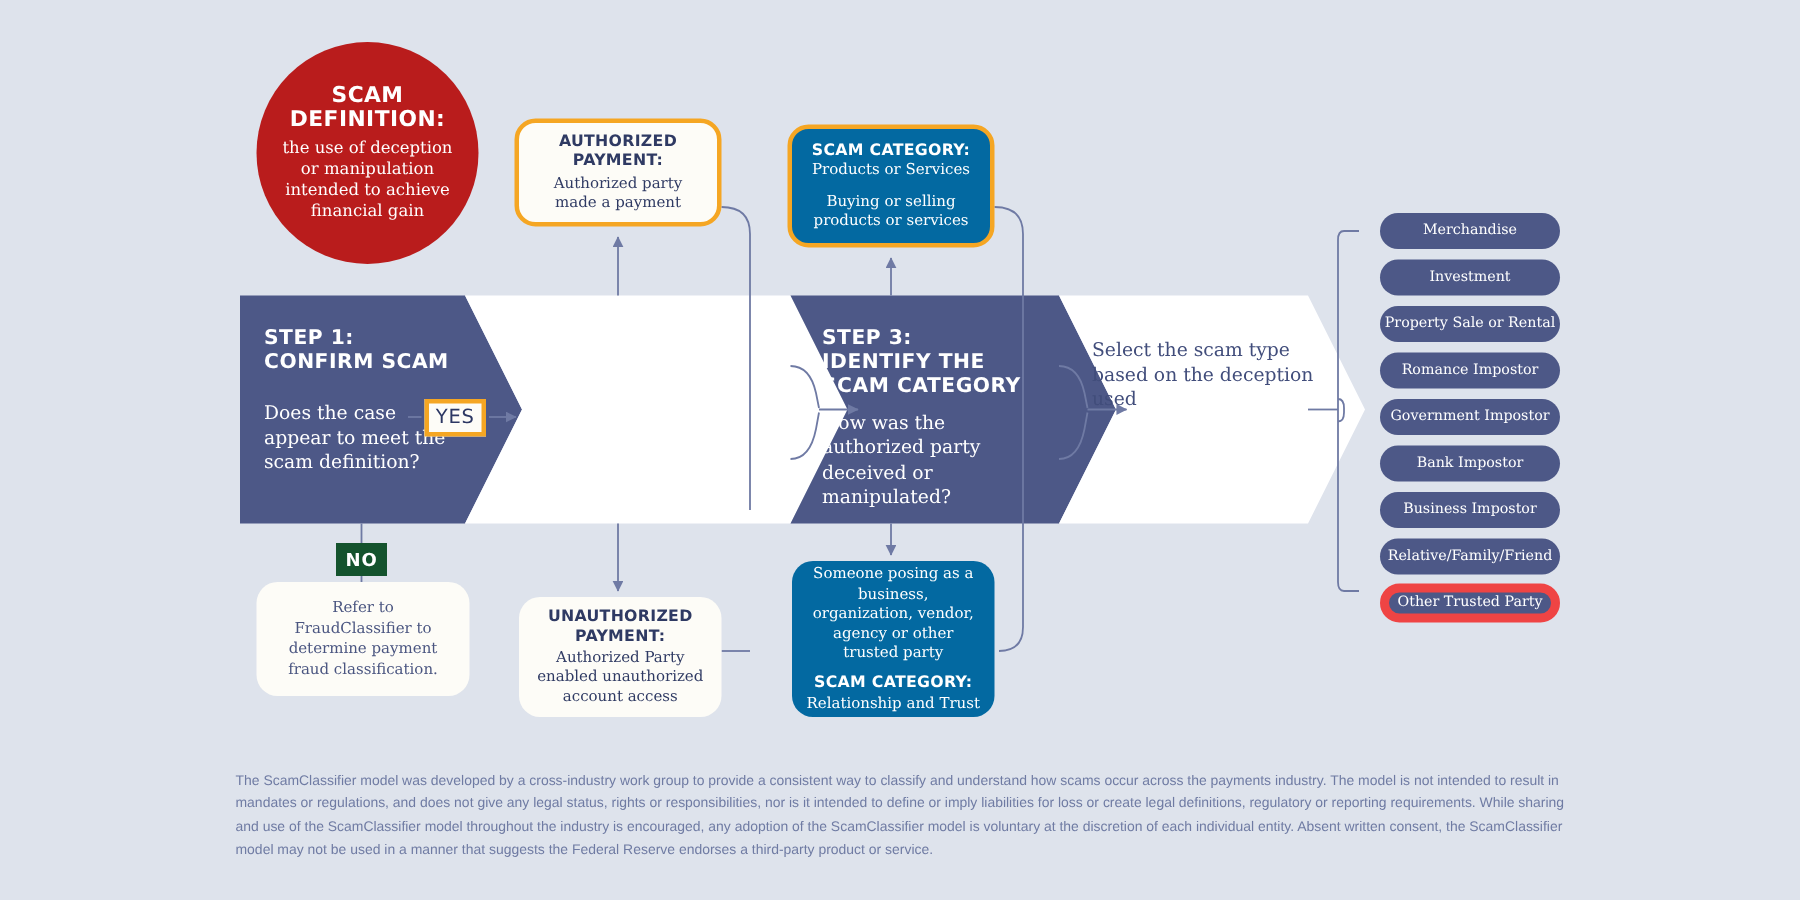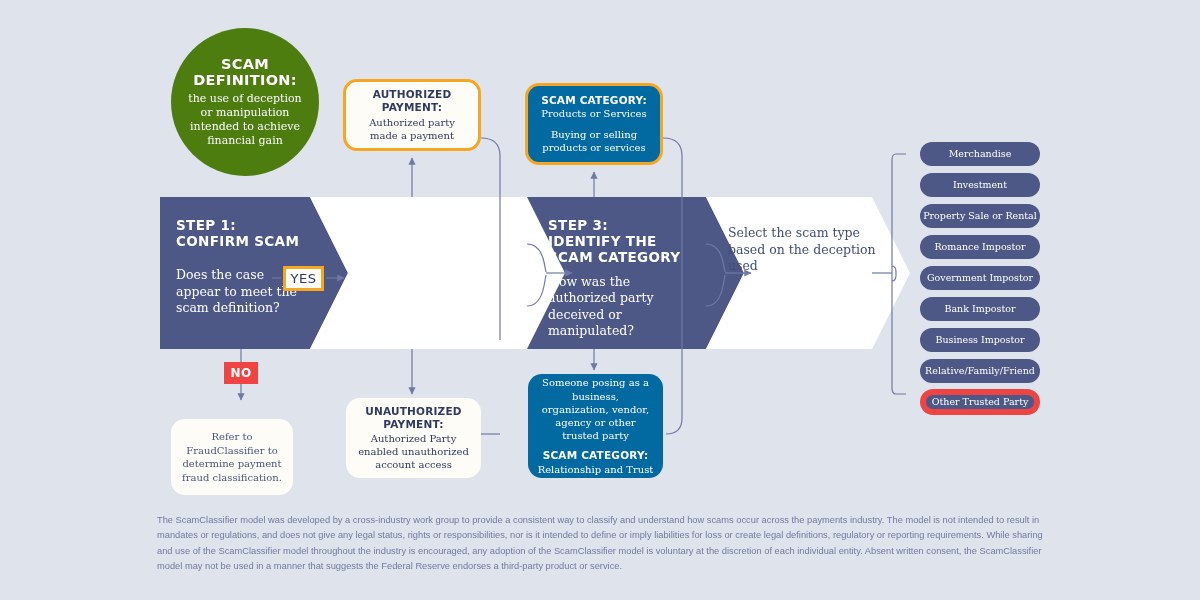--- a/index.html
+++ b/index.html
@@ -10,21 +10,21 @@
     font-family:"Liberation Sans", sans-serif;
     position:relative;
   }
   #stage{position:absolute;left:0;top:0;width:1200px;height:600px;}
 
   .abs{position:absolute;box-sizing:border-box;}
 
   
   #scam-def{
     left:171px;top:28px;width:148px;height:148px;border-radius:50%;
-    background:#4d7c0f;color:#ffffff;
+    background:#b91c1c;color:#ffffff;
     display:flex;flex-direction:column;align-items:center;justify-content:center;
     text-align:center;padding:6px 14px;
   }
   #scam-def .title{
     font-family:"DejaVu Sans", sans-serif;
     font-weight:bold;font-size:14.5px;line-height:1.12;letter-spacing:.3px;
   }
   #scam-def .body{
     font-family:"DejaVu Serif", serif;
     font-size:11px;line-height:1.28;margin-top:4px;
@@ -54,21 +54,21 @@
   #scam-category-ps{left:525px;top:83px;width:138px;height:82px;}
   #unauthorized-payment{left:346px;top:398px;width:135px;height:80px;}
   #unauthorized-payment .bd{margin-top:2px;}
   #relationship-trust{left:528px;top:374px;width:135px;height:104px;}
   #relationship-trust .bd{line-height:1.32;}
   #relationship-trust .hd{margin-top:7px;}
   #relationship-trust .hd2{
     font-family:"DejaVu Serif", serif;font-size:10px;line-height:1.3;margin-top:1px;
   }
   #refer-fraudclassifier{
-    left:171px;top:419px;width:122px;height:76px;background:#fdfcf7;color:#4a5580;
+    left:171px;top:388px;width:142px;height:76px;background:#fdfcf7;color:#4a5580;
     border-radius:14px;display:flex;align-items:center;justify-content:center;
     text-align:center;padding:6px 10px;
     font-family:"DejaVu Serif", serif;font-size:10px;line-height:1.35;
   }
 
   
   .step{
     color:#ffffff;
     padding:20px 0 0 0;
   }
@@ -86,21 +86,21 @@
   
   #yes-badge{
     left:283px;top:266px;width:41px;height:25px;
     background:#fdfcf7;border:3px solid #f5a623;
     display:flex;align-items:center;justify-content:center;
     color:#2c3763;font-family:"DejaVu Sans", sans-serif;
     font-weight:normal;font-size:13px;letter-spacing:.5px;
   }
   #no-badge{
     left:224px;top:362px;width:34px;height:22px;
-    background:#ef4444;
+    background:#14532d;
     display:flex;align-items:center;justify-content:center;
     color:#ffffff;font-family:"DejaVu Sans", sans-serif;
     font-weight:bold;font-size:12px;letter-spacing:.5px;
   }
 
   
   .pill{
     width:120px;height:24px;border-radius:13px;
     background:#4d5887;color:#ffffff;
     display:flex;align-items:center;justify-content:center;

